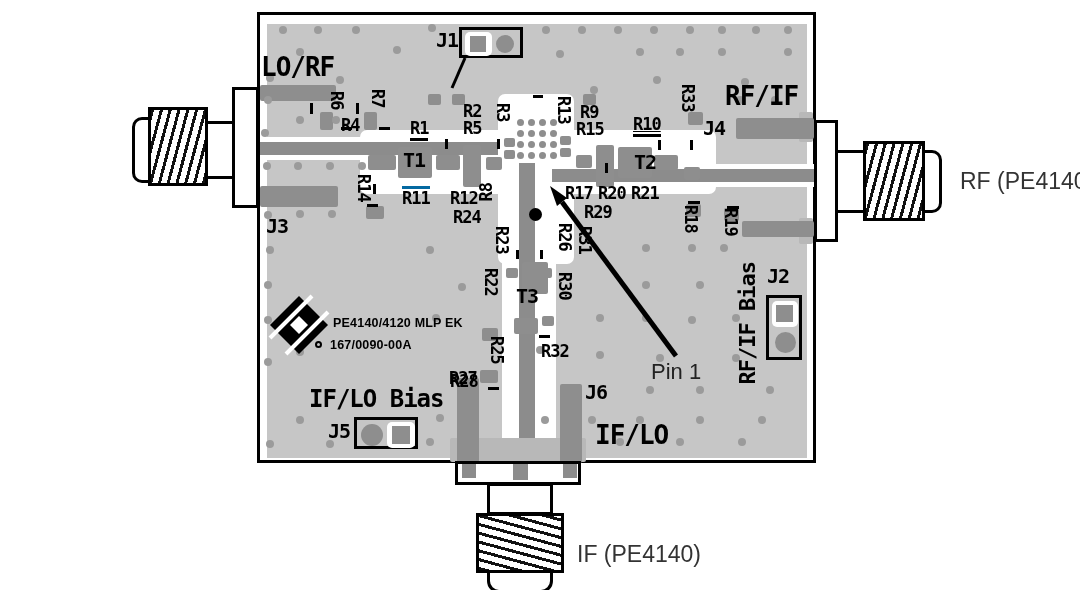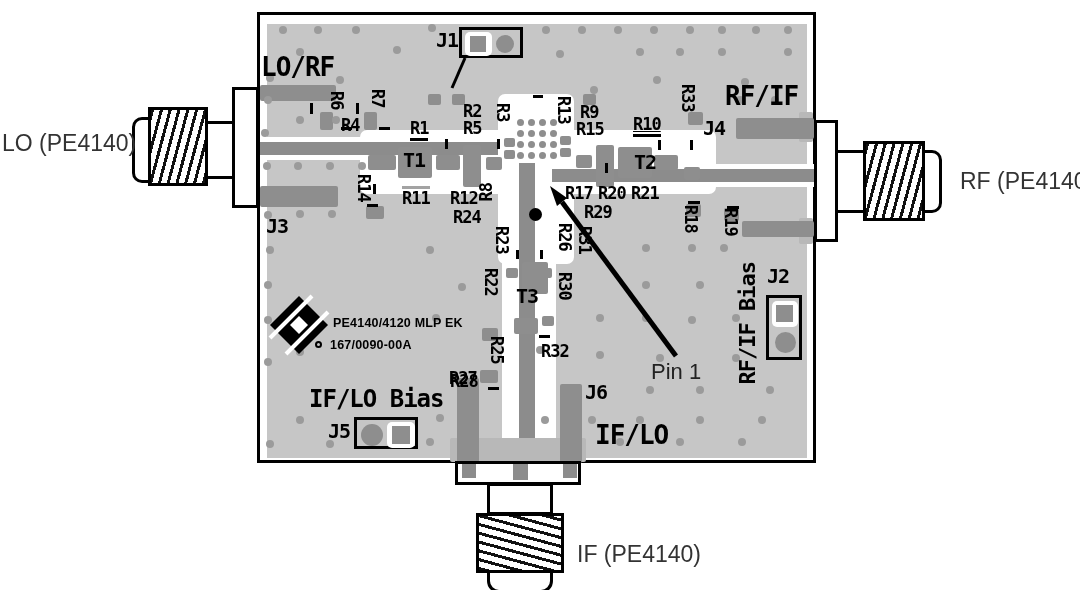--- a/index.html
+++ b/index.html
@@ -21,21 +21,21 @@
   
   .silk{position:absolute;font-family:"DejaVu Sans Mono",monospace;font-weight:bold;color:#000;
         font-size:17px;line-height:1;white-space:nowrap;letter-spacing:-1px;}
   .v{writing-mode:vertical-rl;}
   .u{writing-mode:vertical-rl;transform:rotate(180deg);}
   .lg{font-size:26px;}
   .md{font-size:24px;}
   .jl{font-size:20px;}
   .tl{font-size:20px;}
   .ul{border-bottom:3px solid #000;padding-bottom:1px;}
-  .ol{border-top:3px solid #a3a3a3;padding-top:1px;}
+  .ol{border-top:3px solid #0369a1;padding-top:1px;}
   
   .cpart{position:absolute;background:#fff;border:3px solid #000;box-sizing:border-box;}
   .thr-h{background:repeating-linear-gradient(105deg,#111 0 3px,#fff 3px 8.5px);}
   .thr-v{background:repeating-linear-gradient(15deg,#111 0 3px,#fff 3px 8.5px);}
   .cap-l{border-radius:10px 0 0 10px;}
   .cap-r{border-radius:0 10px 10px 0;}
   .cap-b{border-radius:0 0 12px 12px;}
   
   .bias-box{position:absolute;border:3px solid #000;box-sizing:border-box;}
   .sqbg{position:absolute;background:#fff;border-radius:5px;}
@@ -313,18 +313,17 @@
   <div class="logo-line" style="left:333px;top:316px">PE4140/4120 MLP EK</div>
   <div class="ring" style="left:315px;top:341px"></div>
   <div class="logo-line" style="left:330px;top:338px">167/0090-00A</div>
 
   <svg class="abs" style="left:0;top:0" width="1080" height="590">
     <line x1="676" y1="356" x2="562" y2="202" stroke="#000" stroke-width="5"></line>
     <polygon points="550,186 567,198 557,206" fill="#000"></polygon>
     <line x1="465" y1="58" x2="452" y2="88" stroke="#000" stroke-width="3"></line>
   </svg>
 
-  <div class="ext" style="left:2px;top:130px">LO (PE4140)</div>
   <div class="ext" style="left:960px;top:168px">RF (PE4140)</div>
   <div class="ext" style="left:577px;top:541px">IF (PE4140)</div>
   <div class="pin1-label" style="left:651px;top:359px">Pin 1</div>
 
 </div>
 
 </body></html>

